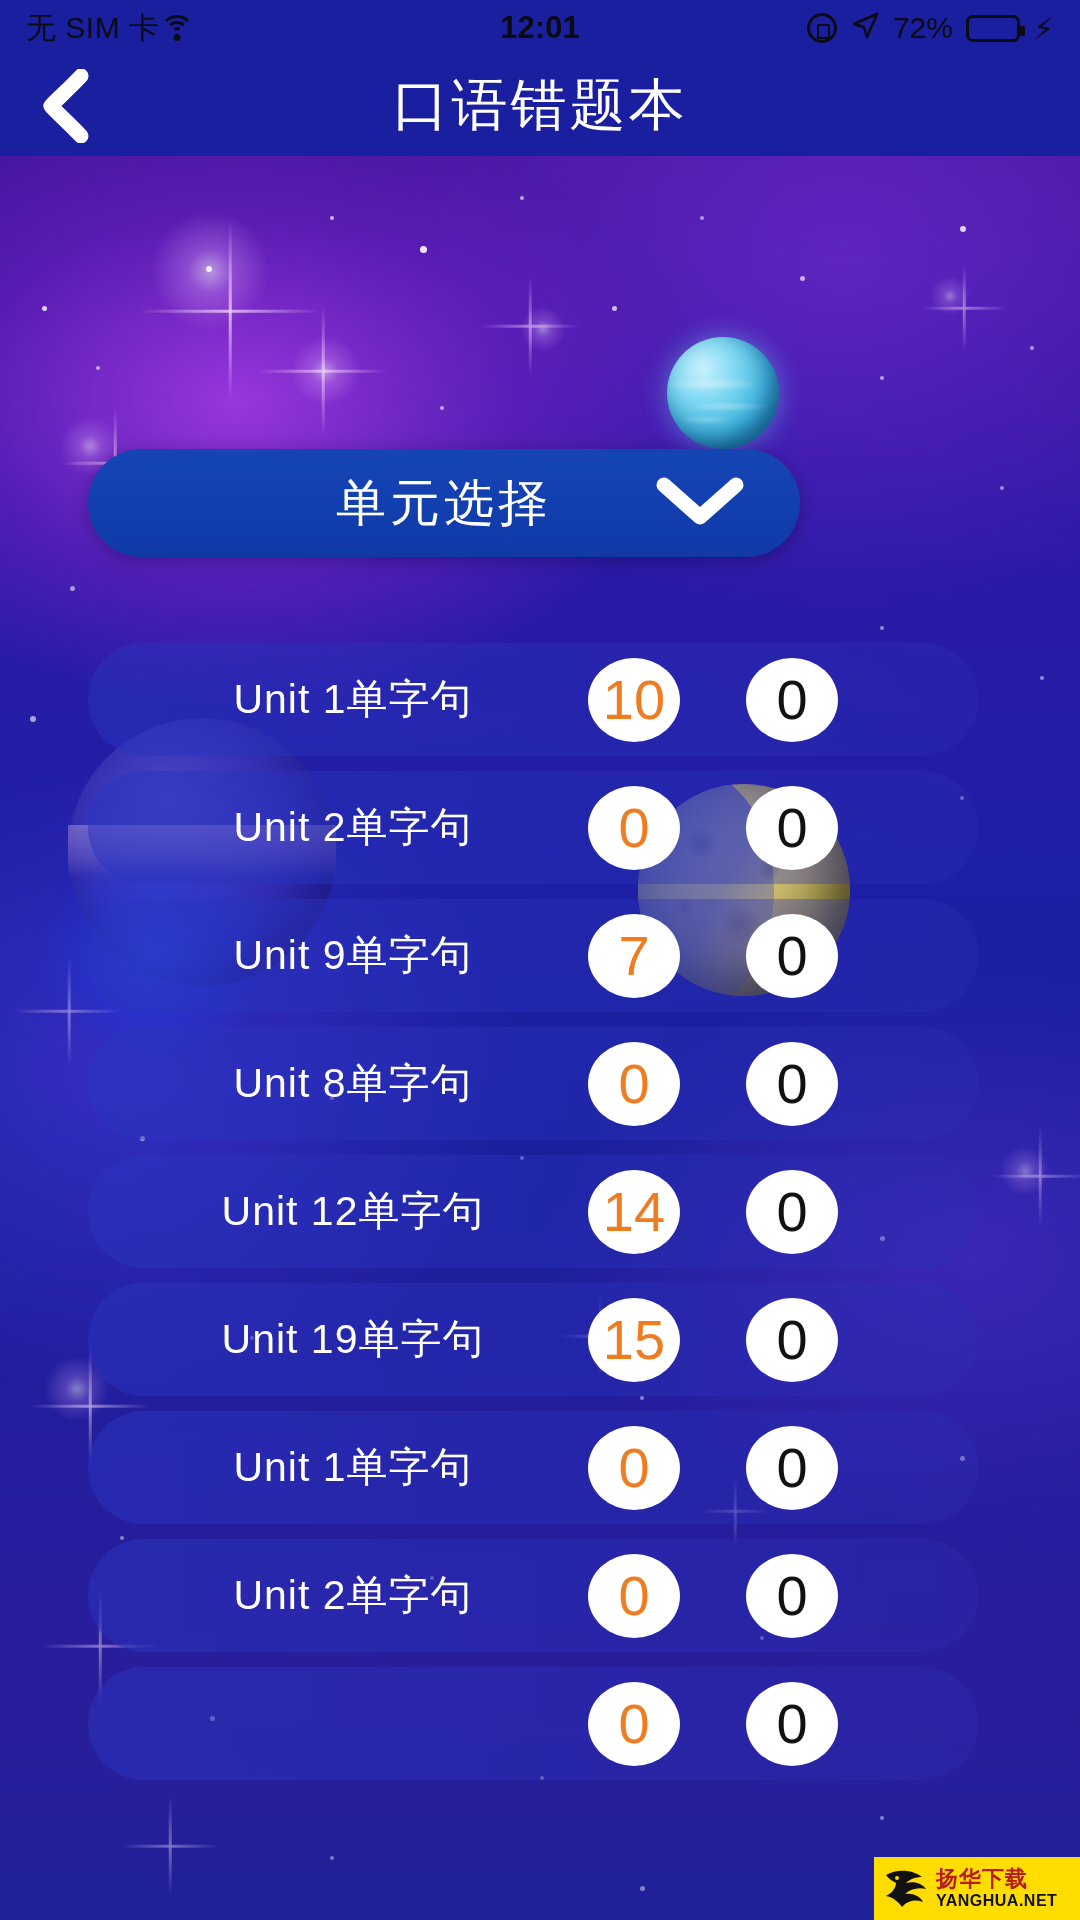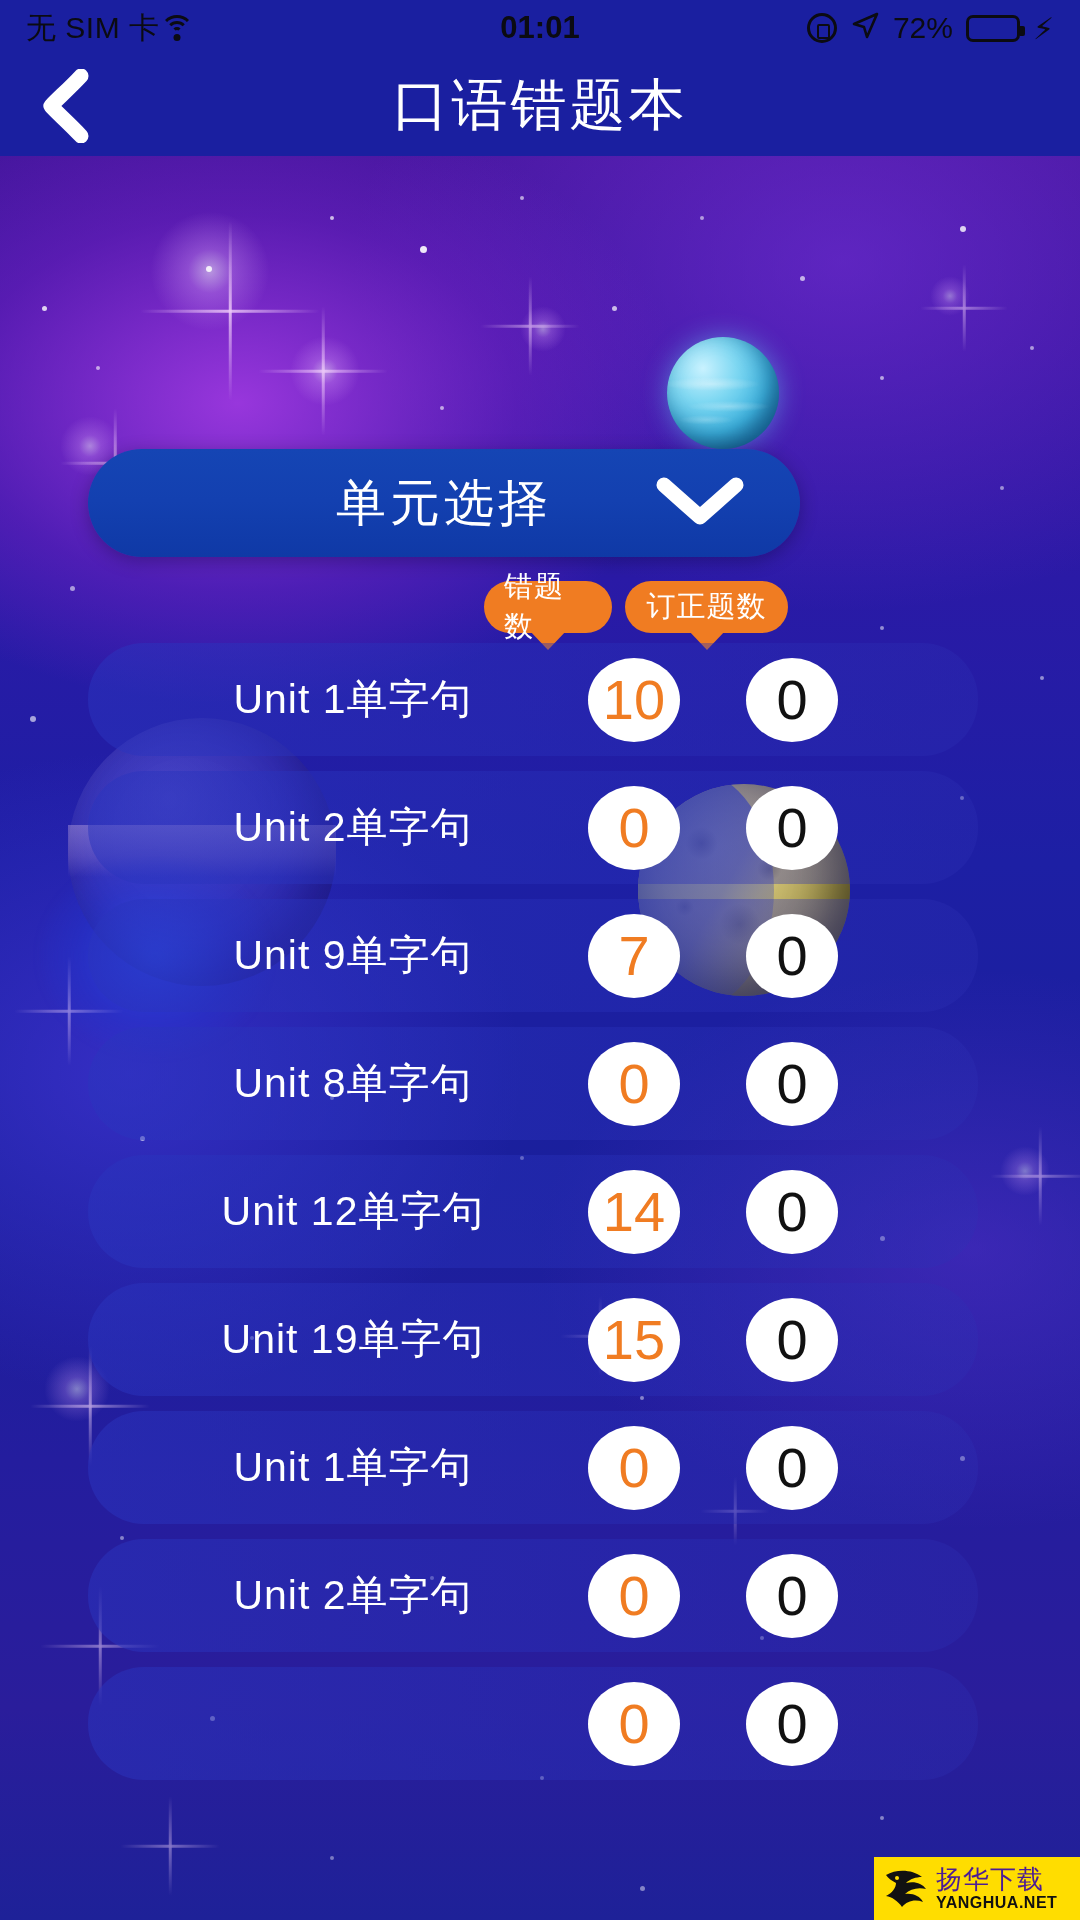--- a/index.html
+++ b/index.html
@@ -169,37 +169,37 @@
 
   
   .watermark{
     position:absolute; right:0px; bottom:0px; width:206px; height:63px;
     background:#FFDD00; display:flex; align-items:center; gap:8px; padding:0 8px;
   }
   .wm-logo{
     width:46px;height:48px; flex:0 0 auto; position:relative;
   }
   .wm-text{ display:flex; flex-direction:column; line-height:1; }
-  .wm-cn{ font-size:26px; font-weight:400; color:#4c1d95; letter-spacing:1px;}
+  .wm-cn{ font-size:22px; font-weight:700; color:#b91c1c; letter-spacing:1px;}
   .wm-en{ font-size:16px; font-weight:700; color:#111; letter-spacing:.5px; margin-top:3px;}
 </style>
 </head>
 <body>
 
 <div class="status-bar">
   <div class="sb-left">
     <span>无 SIM 卡</span>
     <span class="wifi-ico">
       <i></i>
         <i></i>
         <i></i>
         <span class="wifi-dot"></span>
     </span>
   </div>
-  <div class="sb-center">01:01</div>
+  <div class="sb-center">12:01</div>
   <div class="sb-right">
     <span class="lock-ico"></span>
     <span>
       <svg width="30" height="30" viewBox="0 0 30 30">
           <path d="M27 4 L4 14 L14 17 L17 27 Z" fill="none" stroke="#0b0b12" stroke-width="2.6" stroke-linejoin="round"></path>
         </svg>
     </span>
     <span>72%</span>
     <span class="batt"><span class="batt-fill" style="width:72%"></span></span>
     <span class="bolt">⚡</span>
@@ -290,28 +290,20 @@
 
   <div class="unit-select">
     <span class="unit-select-label">单元选择</span>
     <span class="chev-down">
       <svg width="88" height="52" viewBox="0 0 88 52">
         <path d="M8 10 L44 42 L80 10" fill="none" stroke="#ffffff" stroke-width="15" stroke-linecap="round" stroke-linejoin="round"></path>
       </svg>
     </span>
   </div>
 
-  <div class="col-badges">
-    <div class="col-badge badge-wrong">
-      <span>错题数</span>
-    </div>
-    <div class="col-badge badge-fixed">
-      <span>订正题数</span>
-    </div>
-  </div>
 
   <div class="unit-list" id="unit-list">
       <div class="unit-row">
         <span class="unit-name">Unit 1单字句</span>
         <span class="count-pill count-wrong">10</span>
         <span class="count-pill count-fixed">0</span>
       </div>
       <div class="unit-row">
         <span class="unit-name">Unit 2单字句</span>
         <span class="count-pill count-wrong">0</span>

